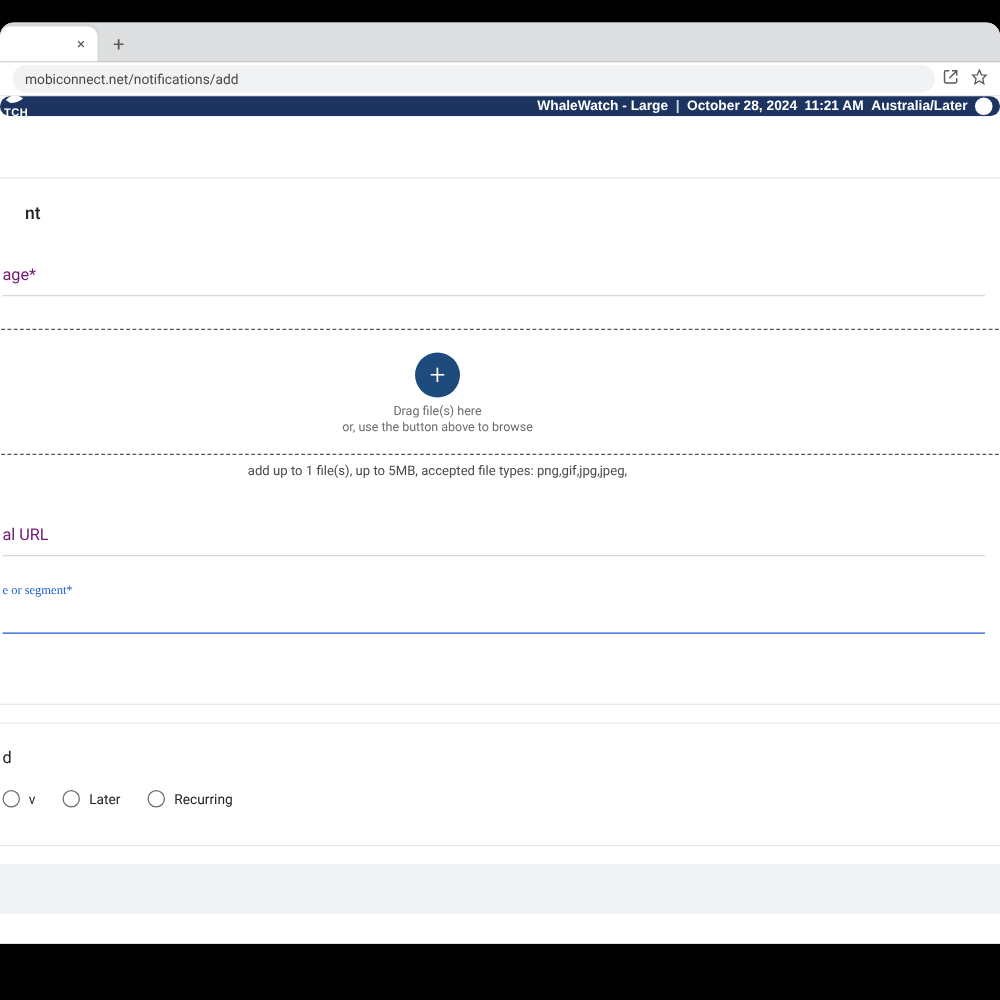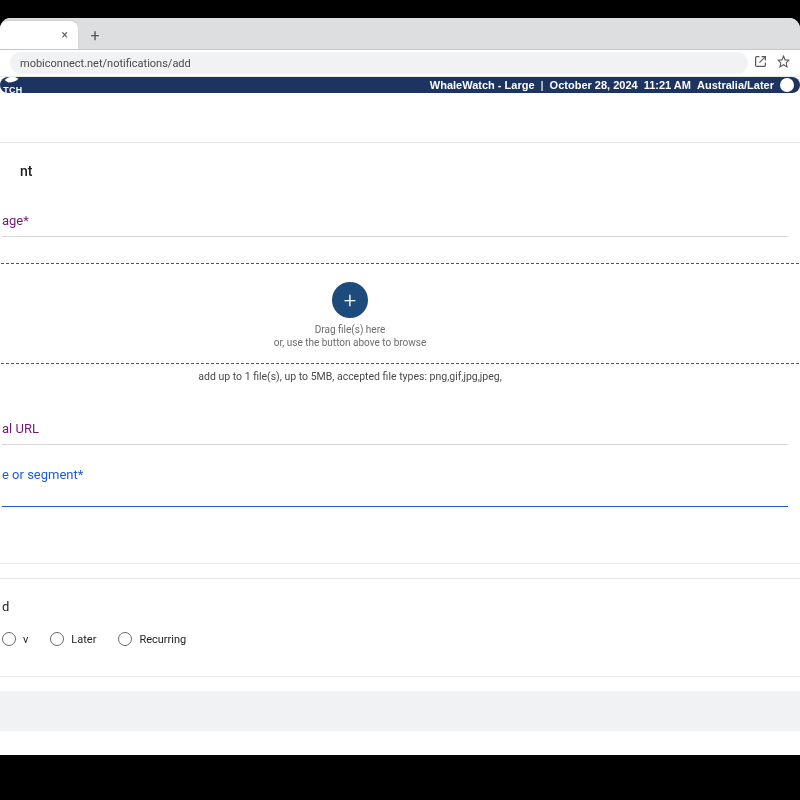--- a/index.html
+++ b/index.html
@@ -175,22 +175,23 @@
   .field.focused { border-bottom:1.5px solid var(--link-blue); }
   .field .placeholder {
     position:absolute;
     bottom:8px;
     left:0;
     font-size:13px;
     color:#701a75;
   }
   .field.small-label .placeholder{
     bottom:auto; top:-4px;
-    font-size:13px;
+    font-size:10px;
     color: var(--link-blue);
+    font-family: Liberation Serif, serif;
   }
 
   
   .upload-wrap { margin:6px 0 0 0; }
   .upload-box {
     border:1.2px dashed #555;
     border-left:none; border-right:none;
     padding:18px 0 14px 0;
     text-align:center;
     margin-left:-26px; margin-right:-26px;

